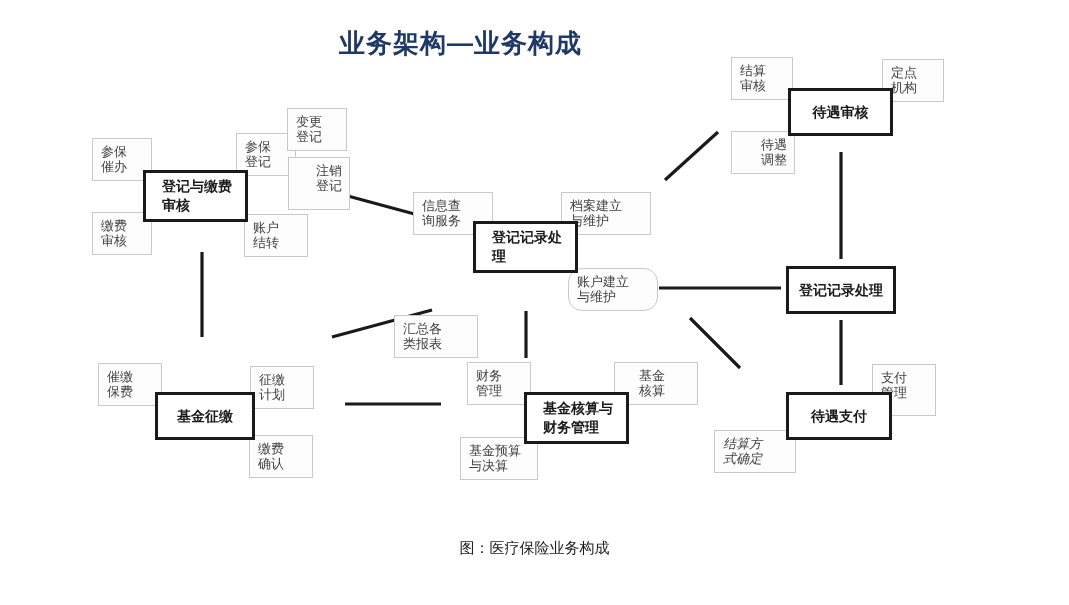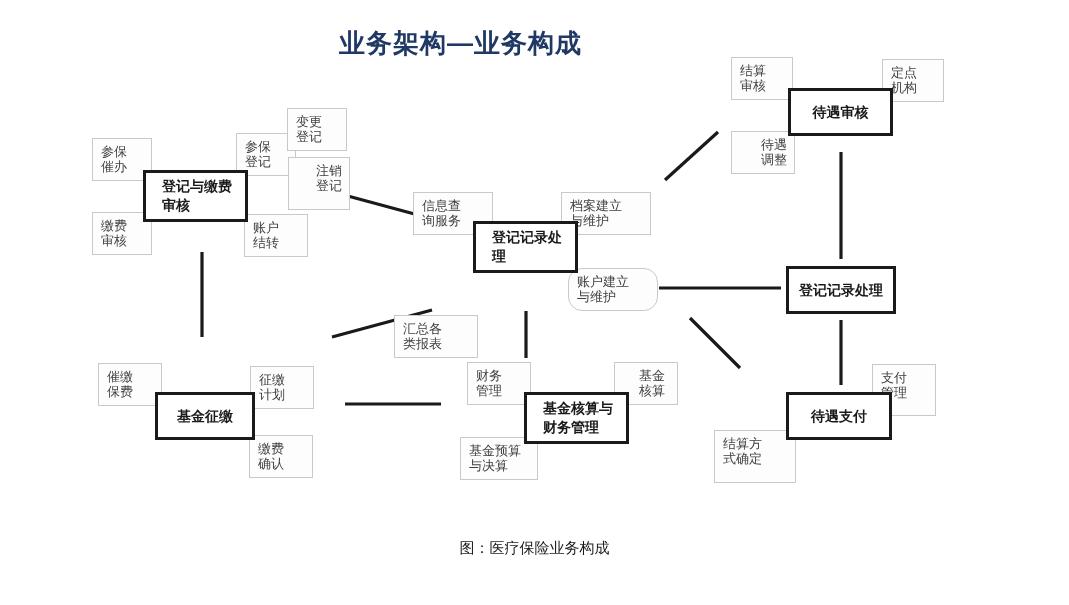--- a/index.html
+++ b/index.html
@@ -126,27 +126,27 @@
       <div class="sat" style="left: 731px; top: 131px; width: 64px; height: 43px; text-align: right;">待遇
 调整</div>
       <div class="sat" style="left: 98px; top: 363px; width: 64px; height: 43px;">催缴
 保费</div>
       <div class="sat" style="left: 250px; top: 366px; width: 64px; height: 43px;">征缴
 计划</div>
       <div class="sat" style="left: 249px; top: 435px; width: 64px; height: 43px;">缴费
 确认</div>
       <div class="sat" style="left: 467px; top: 362px; width: 64px; height: 43px;">财务
 管理</div>
-      <div class="sat" style="left: 614px; top: 362px; width: 64px; height: 43px; padding-left: 24px;">基金
+      <div class="sat" style="left: 614px; top: 362px; width: 84px; height: 43px; padding-left: 24px;">基金
 核算</div>
       <div class="sat" style="left: 460px; top: 437px; width: 78px; height: 43px;">基金预算
 与决算</div>
       <div class="sat" style="left: 872px; top: 364px; width: 64px; height: 52px;">支付
 管理</div>
-      <div class="sat" style="left: 714px; top: 430px; width: 82px; height: 53px;">结算方
+      <div class="sat" style="left: 714px; top: 430px; width: 82px; height: 43px; font-style: italic;">结算方
 式确定</div>
       <div class="node" style="left: 143px; top: 170px; width: 105px; height: 52px;">登记与缴费审核</div>
       <div class="node" style="left: 473px; top: 221px; width: 105px; height: 52px;">登记记录处理</div>
       <div class="node center-text" style="left: 788px; top: 88px; width: 105px; height: 48px;">待遇审核</div>
       <div class="node center-text" style="left: 786px; top: 266px; width: 110px; height: 48px;">登记记录处理</div>
       <div class="node center-text" style="left: 155px; top: 392px; width: 100px; height: 48px;">基金征缴</div>
       <div class="node" style="left: 524px; top: 392px; width: 105px; height: 52px;">基金核算与
 财务管理</div>
       <div class="node center-text" style="left: 786px; top: 392px; width: 106px; height: 48px;">待遇支付</div>
     </div>

